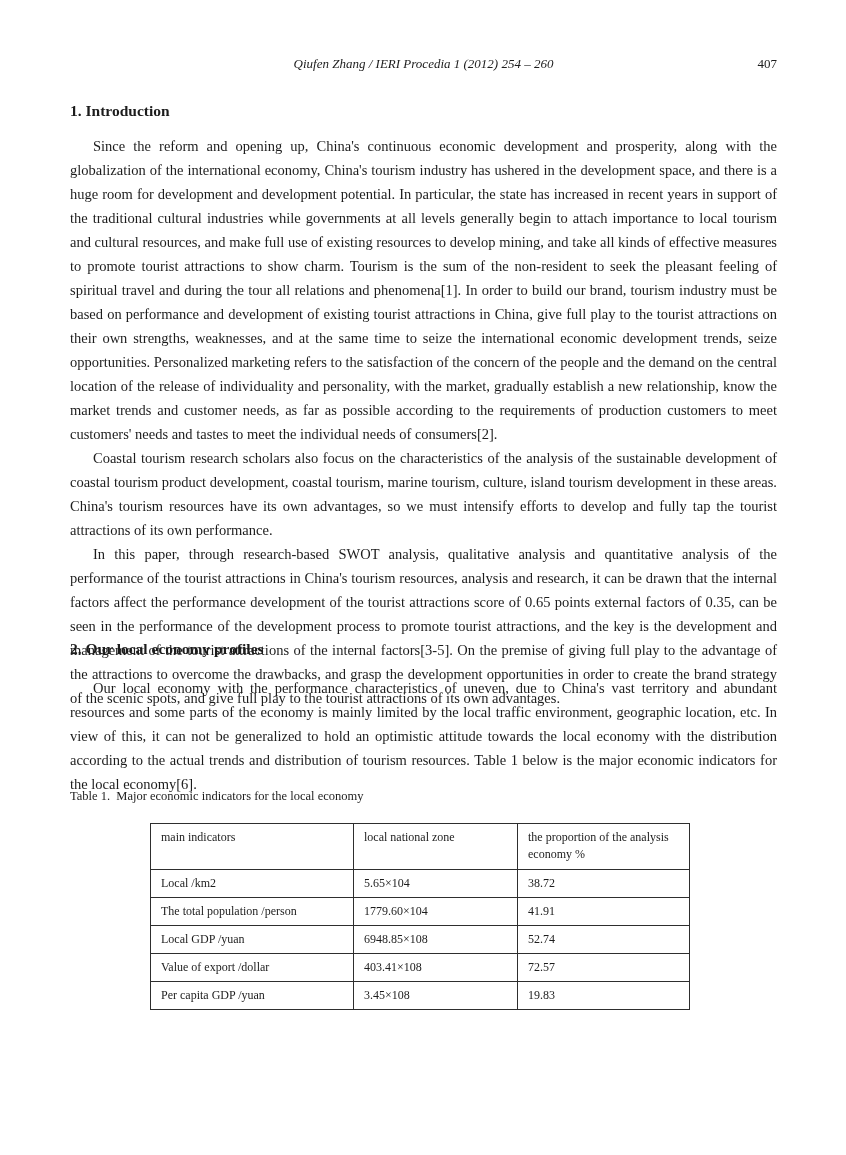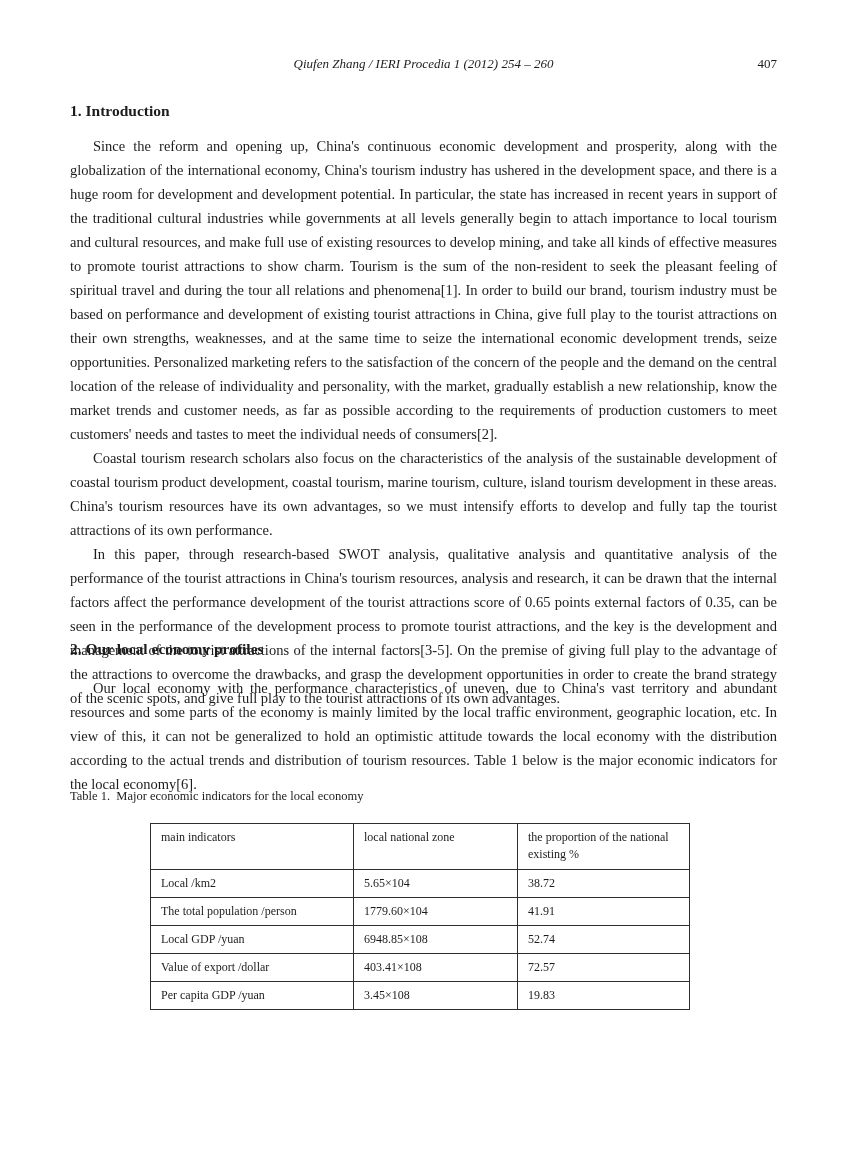--- a/index.html
+++ b/index.html
@@ -126,21 +126,21 @@
   <table class="econ">
     <colgroup>
       <col class="col-indicator">
       <col class="col-zone">
       <col class="col-prop">
     </colgroup>
     <thead>
       <tr>
         <th>main indicators</th>
         <th>local national zone</th>
-        <th>the proportion of the national existing %</th>
+        <th>the proportion of the analysis economy %</th>
       </tr>
     </thead>
     <tbody>
       <tr>
         <td>Local /km2</td>
         <td>5.65×104</td>
         <td>38.72</td>
       </tr>
       <tr>
         <td>The total population /person</td>

